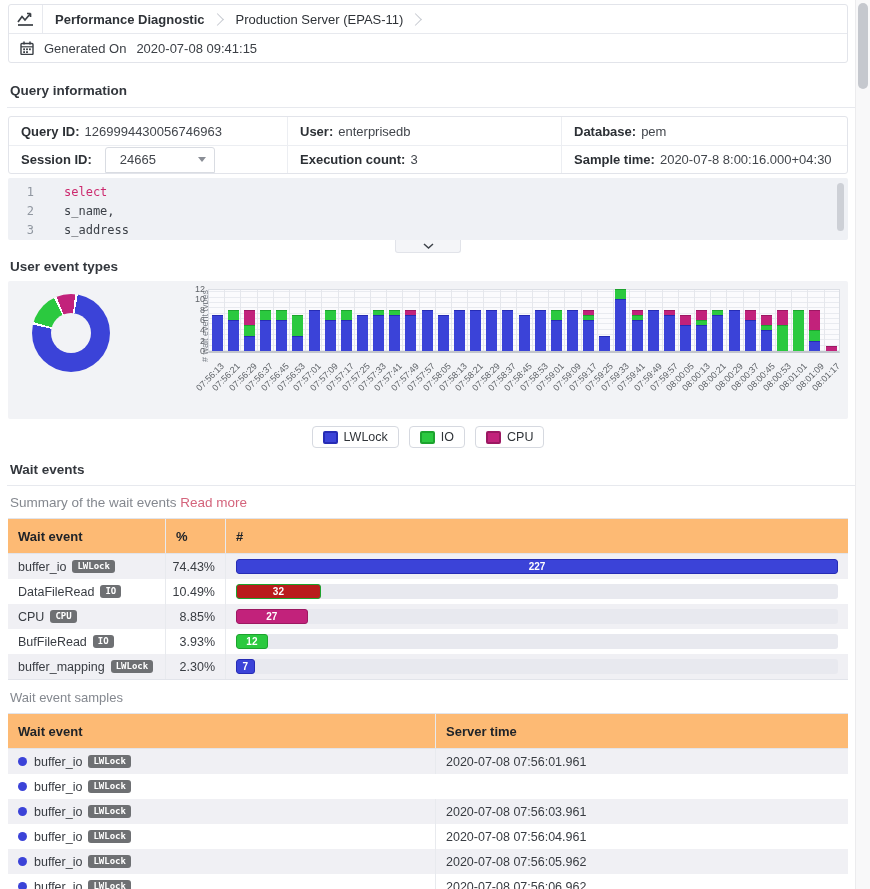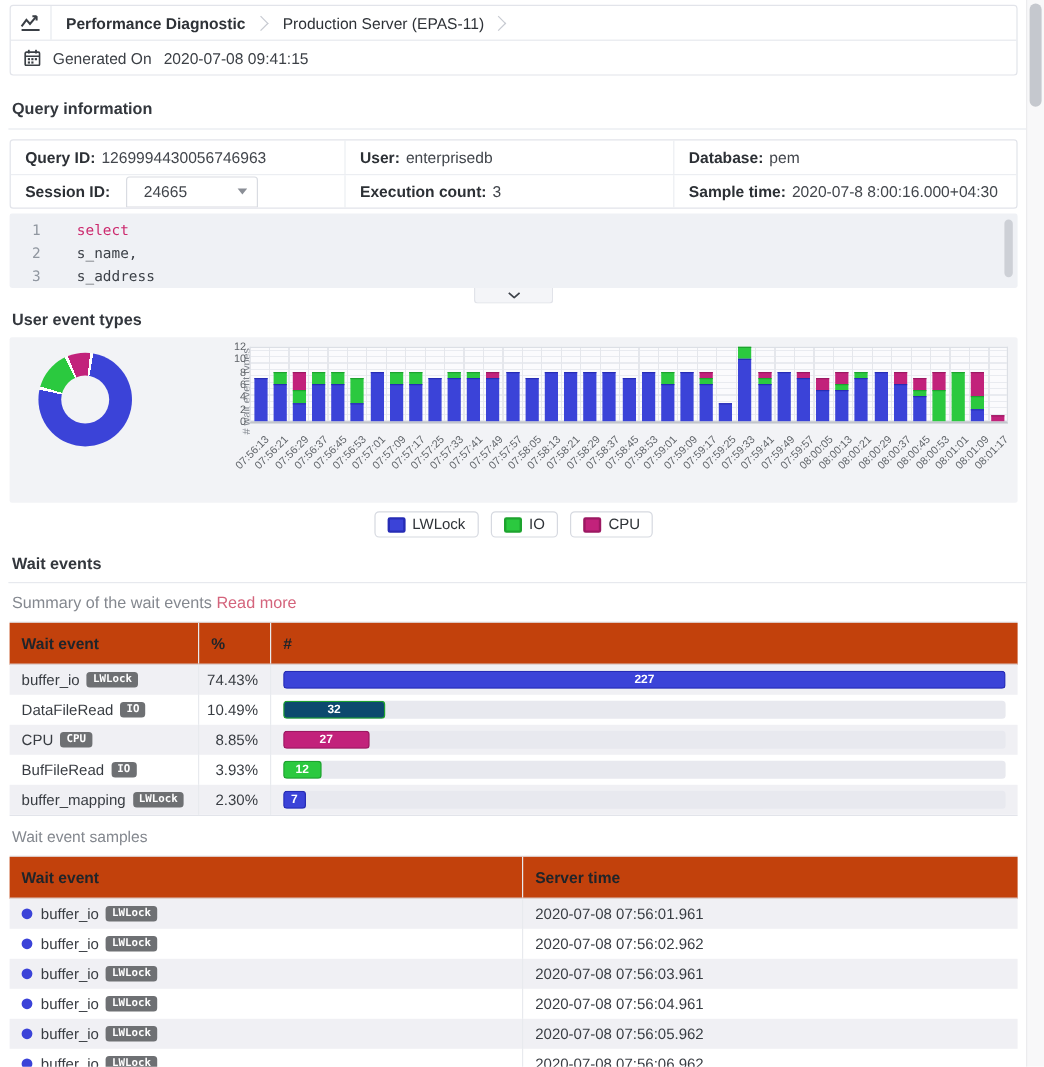--- a/index.html
+++ b/index.html
@@ -83,21 +83,21 @@
   .legend-label { font-size:12.5px; color:#2f3338; }
 
   
   .we-title { margin-top:14px; margin-bottom:8px; }
   .sub-head { font-size:13.5px; color:#84888f; padding:9px 2px 8px 2px; }
   .readmore { color:#d4647c; cursor:pointer; }
   .tbl { border-top:1px solid #e2e4ea; border-bottom:1px solid #e2e4ea; }
   .trow { display:grid; align-items:center; }
   .sum-cols { grid-template-columns:157px 60px 1fr; }
   .smp-cols { grid-template-columns:427px 1fr; }
-  .thead { height:35px; border-bottom:1px solid #e2e4ea; background:#c2410c; }
+  .thead { height:35px; border-bottom:1px solid #e2e4ea; background:#fdba74; }
   .thead .tcell { font-weight:bold; font-size:13px; color:#202429; }
   .tcell { padding:0 10px; font-size:12.5px; color:#383c42; display:flex; align-items:center;
     align-self:stretch; overflow:hidden; white-space:nowrap; }
   .tcell + .tcell { border-left:1px solid #e8eaee; }
   .drow { height:25px; }
   .drow.alt { background:#f0f0f4; }
   .pct-cell { justify-content:flex-end; }
   .badge { font-family:"DejaVu Sans Mono", monospace; font-size:9px; font-weight:bold; color:#fff;
     background:#6e7073; border-radius:3px; padding:1px 5px 2px 5px; margin-left:6px; flex:0 0 auto; }
   .track { width:100%; height:15px; background:#e8e9ef; border-radius:3px; position:relative; overflow:hidden; }
@@ -540,21 +540,21 @@
             </div>
           </div>
           <div class="trow sum-cols drow">
             <div class="tcell">
               <span>DataFileRead</span>
               <span class="badge">IO</span>
             </div>
             <div class="tcell pct-cell">10.49%</div>
             <div class="tcell">
               <div class="track">
-                <div class="hbar" style="width: 14.0969%; background: #0c4a6e; border: 1px solid rgb(29, 163, 46);">32</div>
+                <div class="hbar" style="width: 14.0969%; background: #b91c1c; border: 1px solid rgb(29, 163, 46);">32</div>
               </div>
             </div>
           </div>
           <div class="trow sum-cols drow alt">
             <div class="tcell">
               <span>CPU</span>
               <span class="badge">CPU</span>
             </div>
             <div class="tcell pct-cell">8.85%</div>
             <div class="tcell">
@@ -605,21 +605,20 @@
               <span class="badge">LWLock</span>
             </div>
             <div class="tcell">2020-07-08 07:56:01.961</div>
           </div>
           <div class="trow smp-cols drow">
             <div class="tcell">
               <span class="dot"></span>
               <span>buffer_io</span>
               <span class="badge">LWLock</span>
             </div>
-            <div class="tcell">2020-07-08 07:56:02.962</div>
           </div>
           <div class="trow smp-cols drow alt">
             <div class="tcell">
               <span class="dot"></span>
               <span>buffer_io</span>
               <span class="badge">LWLock</span>
             </div>
             <div class="tcell">2020-07-08 07:56:03.961</div>
           </div>
           <div class="trow smp-cols drow">

